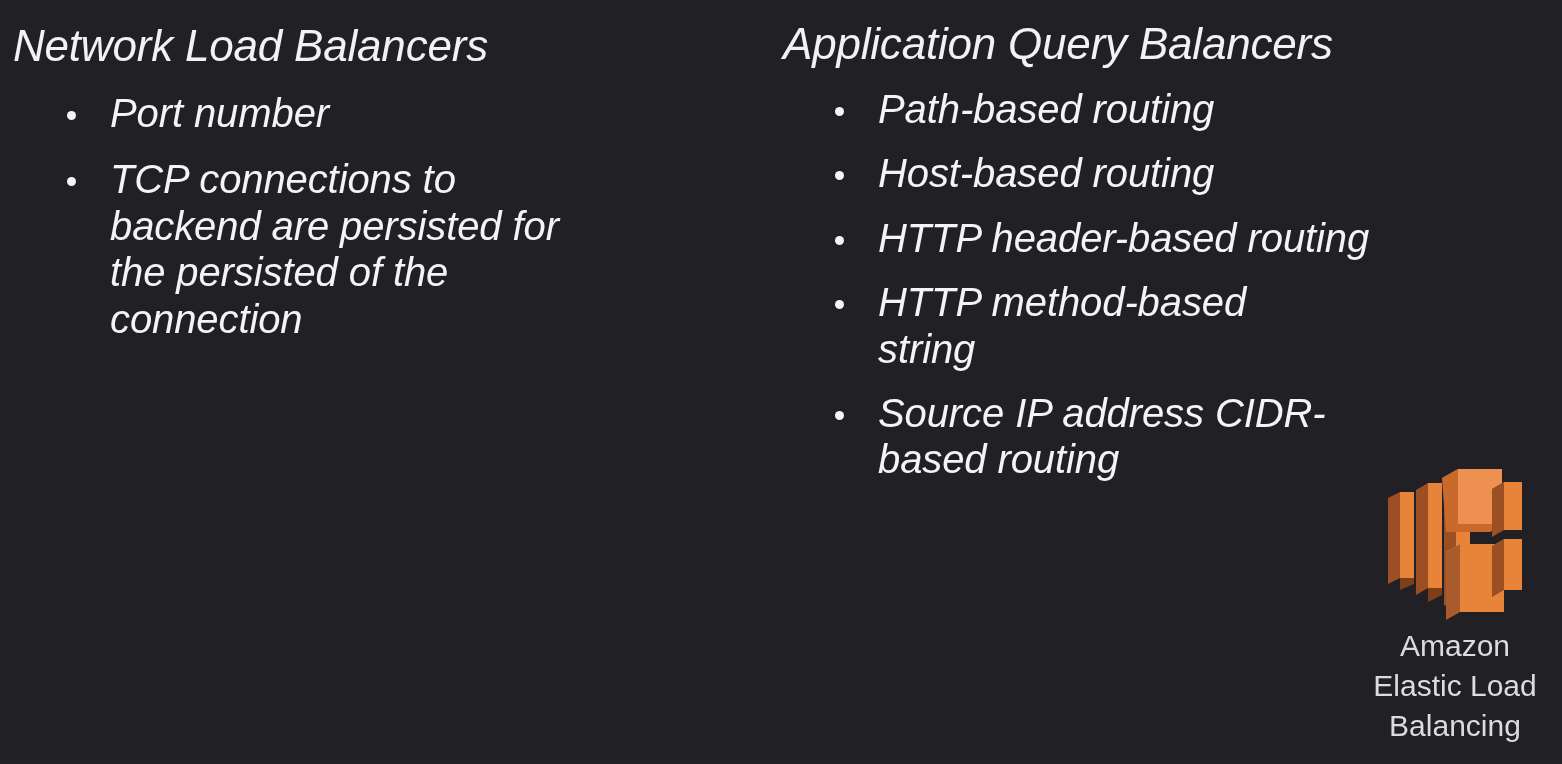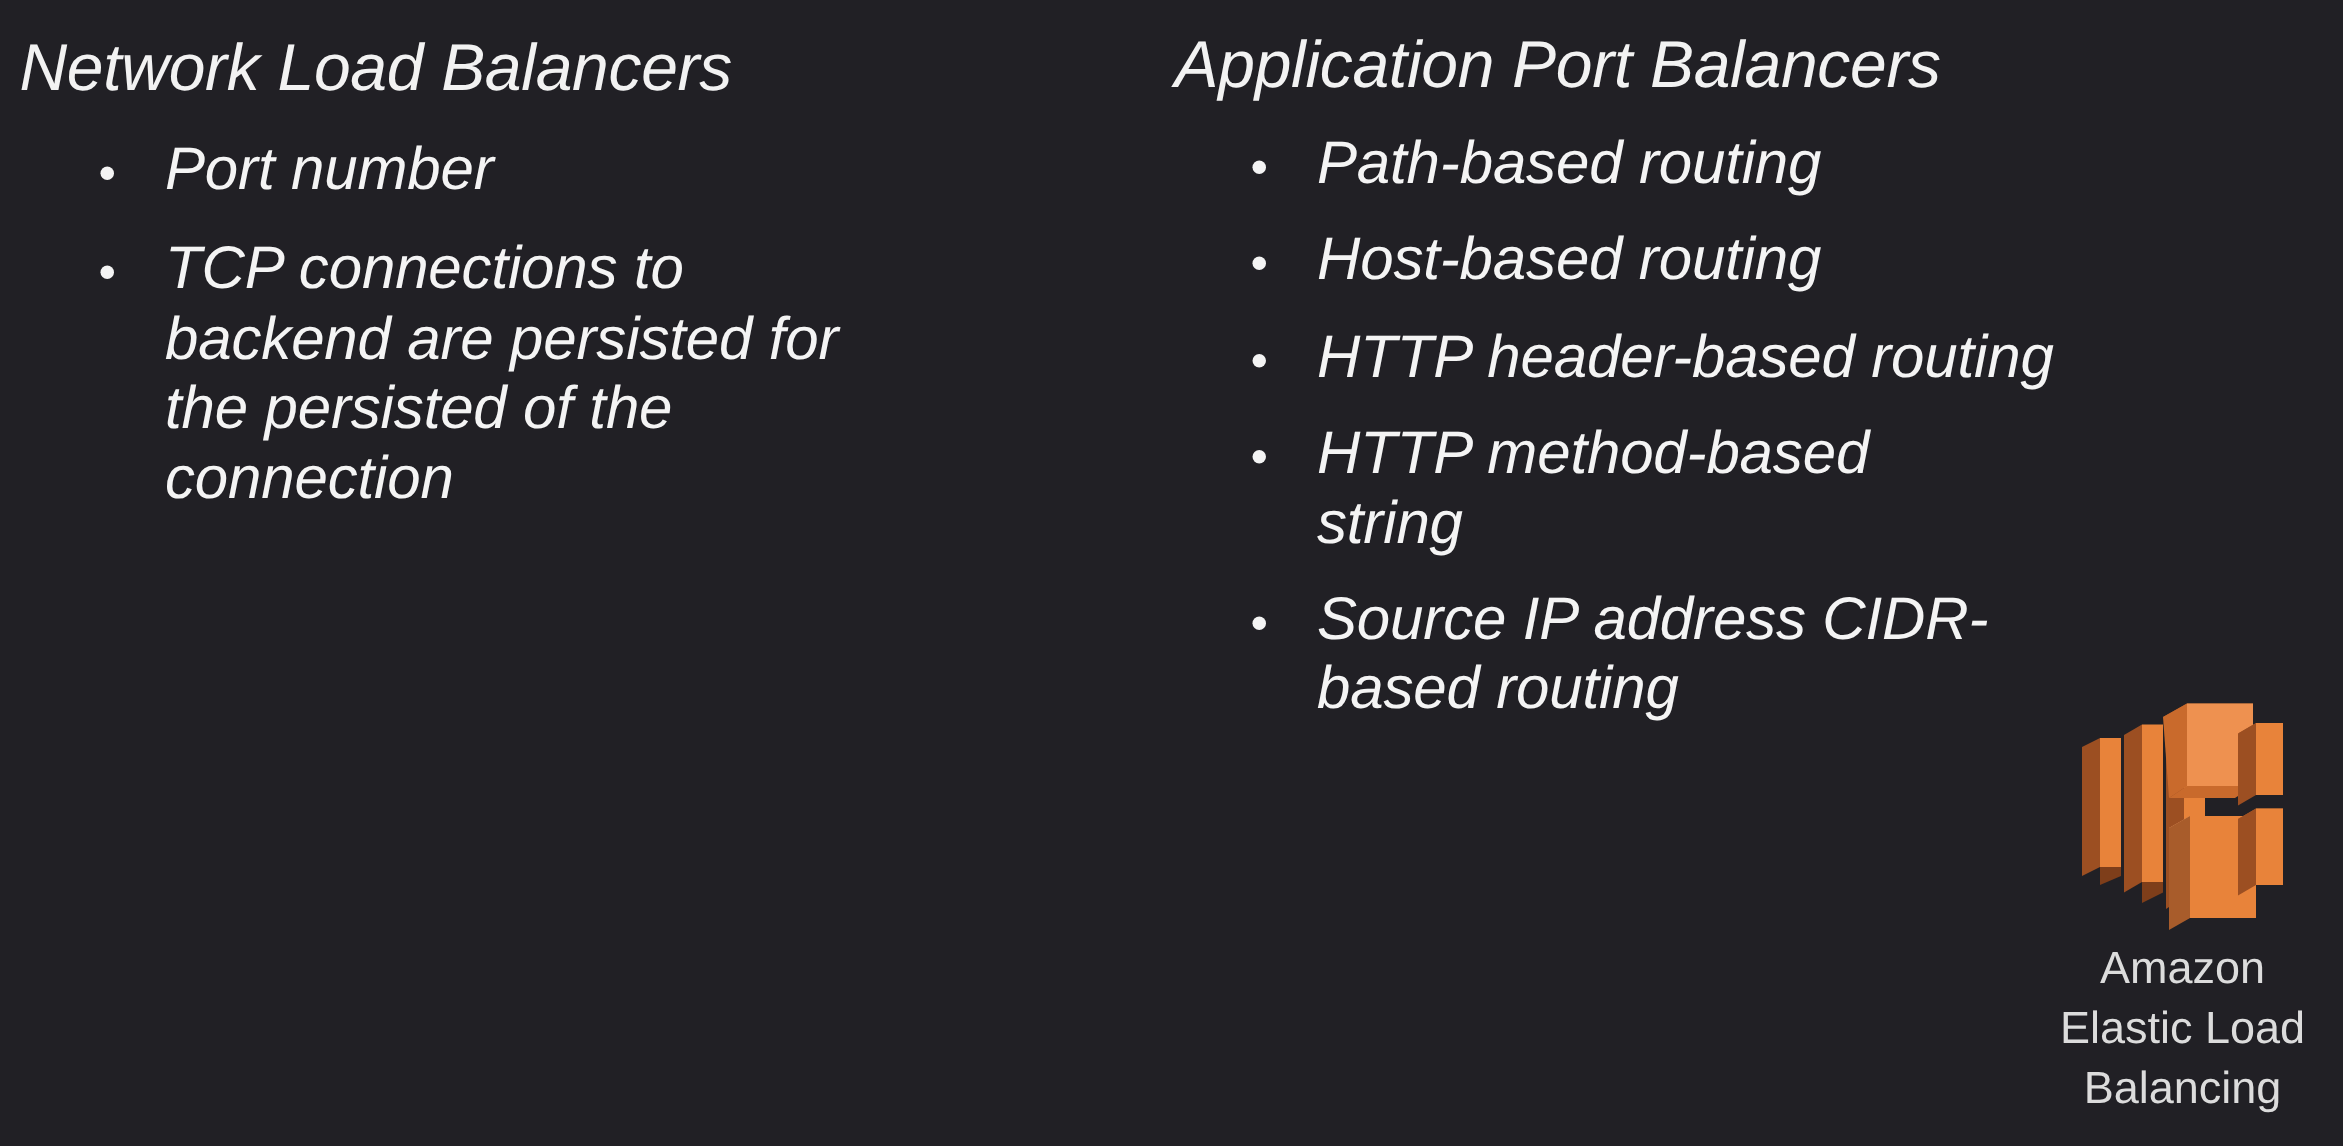--- a/index.html
+++ b/index.html
@@ -116,21 +116,21 @@
         <span class="bullet-text">Port number</span>
       </li>
       <li class="bullet-item narrow">
         <span class="bullet-dot"></span>
         <span class="bullet-text">TCP connections to backend are persisted for the persisted of the connection</span>
       </li>
     </ul>
   </div>
 
   <div class="column column-right">
-    <div class="col-heading">Application Port Balancers</div>
+    <div class="col-heading">Application Query Balancers</div>
 
     <ul class="bullet-list">
       <li class="bullet-item">
         <span class="bullet-dot"></span>
         <span class="bullet-text">Path-based routing</span>
       </li>
       <li class="bullet-item">
         <span class="bullet-dot"></span>
         <span class="bullet-text">Host-based routing</span>
       </li>

